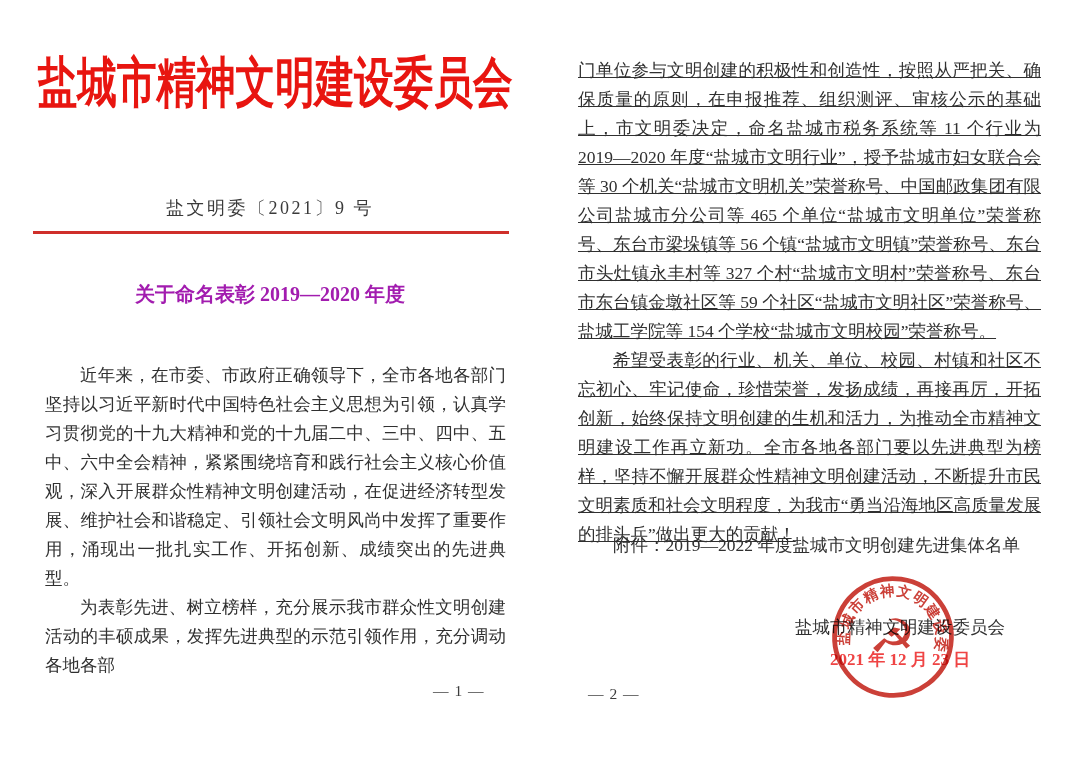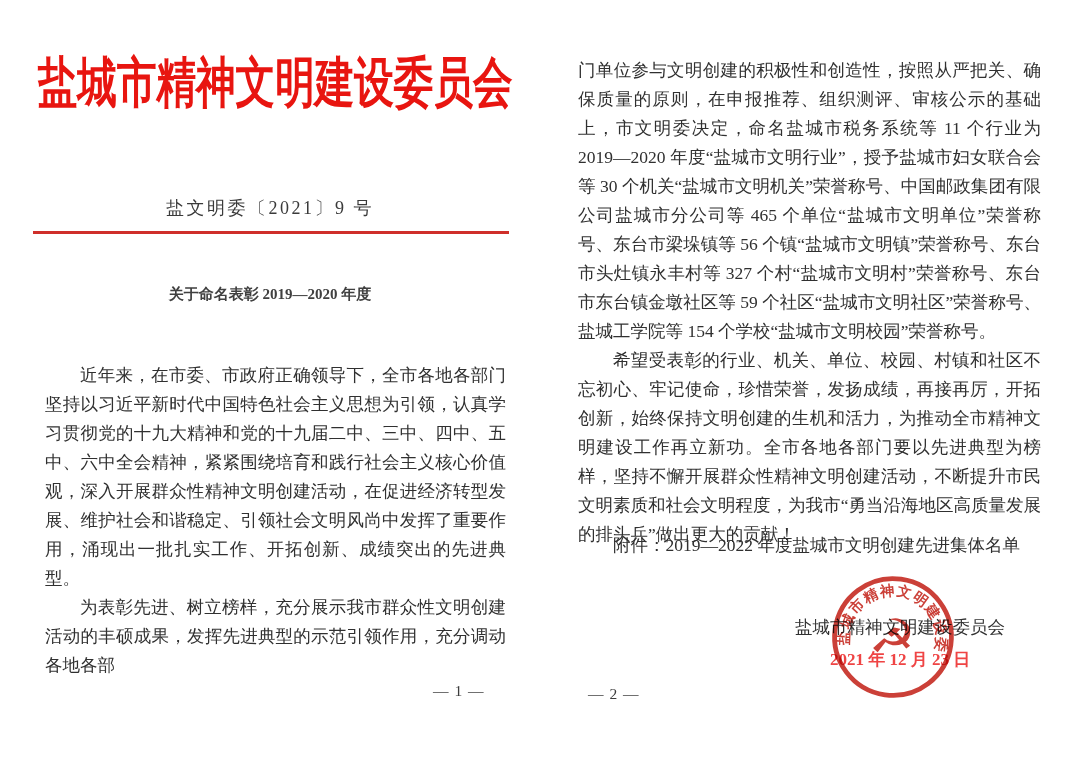--- a/index.html
+++ b/index.html
@@ -21,36 +21,36 @@
   .doc-number{
     position:absolute;top:196px;left:0;width:540px;
     text-align:center;font-size:18px;letter-spacing:2.5px;color:#3a3a3a;
   }
   .red-rule{
     position:absolute;top:231px;left:33px;width:476px;height:3px;
     background:#cf2f2a;
   }
   .doc-title{
     position:absolute;top:278px;left:0;width:540px;margin:0;
-    text-align:center;font-size:15px;font-weight:bold;line-height:32px;color:#404040;
+    text-align:center;font-size:20px;font-weight:bold;line-height:32px;color:#a21caf;
   }
   .body{
     position:absolute;text-align:justify;
     font-size:17.5px;line-height:29px;color:#303030;
   }
   .body p{margin:0;padding:0;}
   .body p.indent{text-indent:2em;}
   .body1{top:361px;left:45px;width:461px;}
   .pagenum{
     position:absolute;font-size:15.5px;color:#3d3d3d;letter-spacing:1px;white-space:nowrap;
   }
   .pagenum-1{top:682px;left:433px;}
 
   
-  .body2{top:56px;left:38px;width:463px;}
+  .body2{top:56px;left:38px;width:463px;text-decoration:underline;}
   .attachment{
     position:absolute;top:531px;left:38px;width:463px;
     font-size:17.5px;line-height:29px;text-indent:2em;color:#303030;
   }
   .signature-block{
     position:absolute;top:613px;left:220px;width:280px;text-align:center;
   }
   .signature{font-size:17.5px;line-height:29px;color:#303030;white-space:nowrap;}
   .sign-date{font-size:17px;line-height:29px;margin-top:3px;color:#ef4444;white-space:nowrap;font-weight:bold;}
   .pagenum-2{top:685px;left:48px;}

